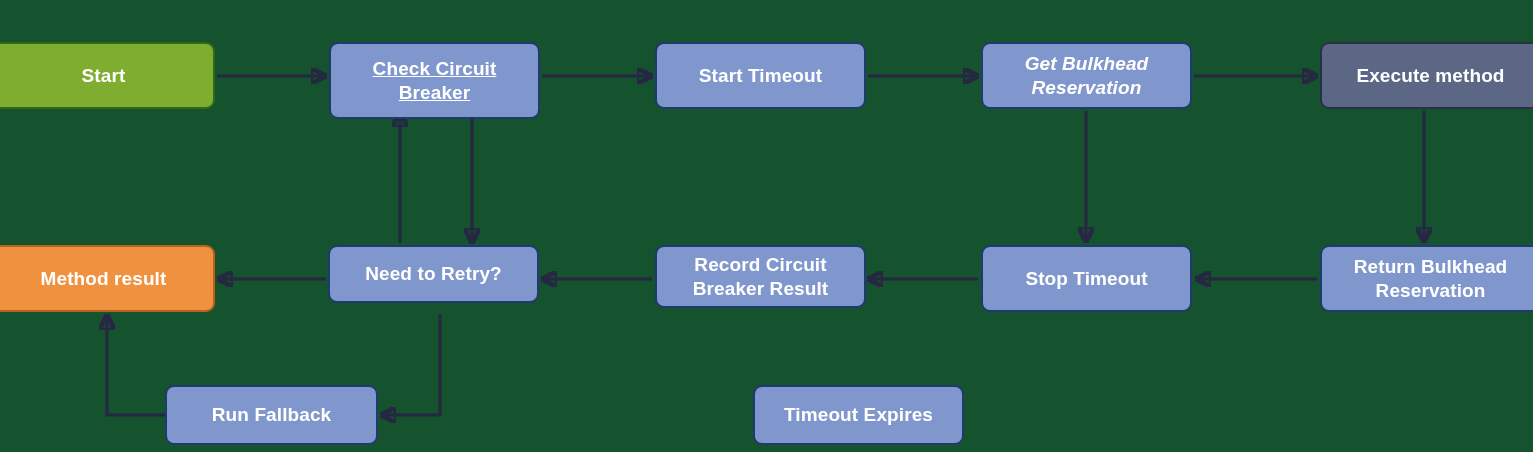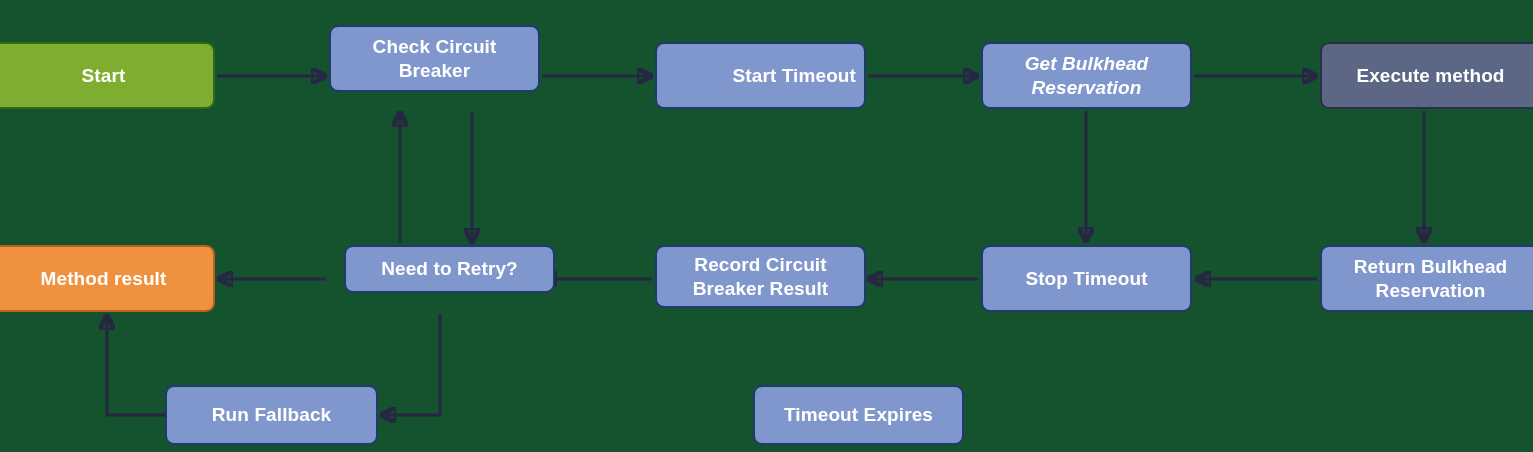--- a/index.html
+++ b/index.html
@@ -108,43 +108,43 @@
 
     <path d="M 440 314 L 440 415 L 382 415" marker-end="url(#arrow)"></path>
 
     <path d="M 165 415 L 107 415 L 107 316" marker-end="url(#arrow)"></path>
   </svg>
 
   <div class="node green" style="left:-8px; top:42px; width:223px; height:67px;">
     <span class="node-label">Start</span>
   </div>
 
-  <div class="node blue" style="left:329px; top:25px; width:211px; height:67px;">
+  <div class="node blue" style="left:329px; top:42px; width:211px; height:77px;text-decoration:underline;">
     <span class="node-label">Check Circuit
 Breaker</span>
   </div>
 
-  <div class="node blue" style="left:655px; top:42px; width:211px; height:67px;justify-content:flex-end;">
+  <div class="node blue" style="left:655px; top:42px; width:211px; height:67px;">
     <span class="node-label">Start Timeout</span>
   </div>
 
   <div class="node blue" style="left:981px; top:42px; width:211px; height:67px;font-style:italic;">
     <span class="node-label">Get Bulkhead
 Reservation</span>
   </div>
 
   <div class="node slate" style="left:1320px; top:42px; width:221px; height:67px;">
     <span class="node-label">Execute method</span>
   </div>
 
   <div class="node orange" style="left:-8px; top:245px; width:223px; height:67px;">
     <span class="node-label">Method result</span>
   </div>
 
-  <div class="node blue" style="left:344px; top:245px; width:211px; height:48px;">
+  <div class="node blue" style="left:328px; top:245px; width:211px; height:58px;">
     <span class="node-label">Need to Retry?</span>
   </div>
 
   <div class="node blue" style="left:655px; top:245px; width:211px; height:63px;">
     <span class="node-label">Record Circuit
 Breaker Result</span>
   </div>
 
   <div class="node blue" style="left:981px; top:245px; width:211px; height:67px;">
     <span class="node-label">Stop Timeout</span>

